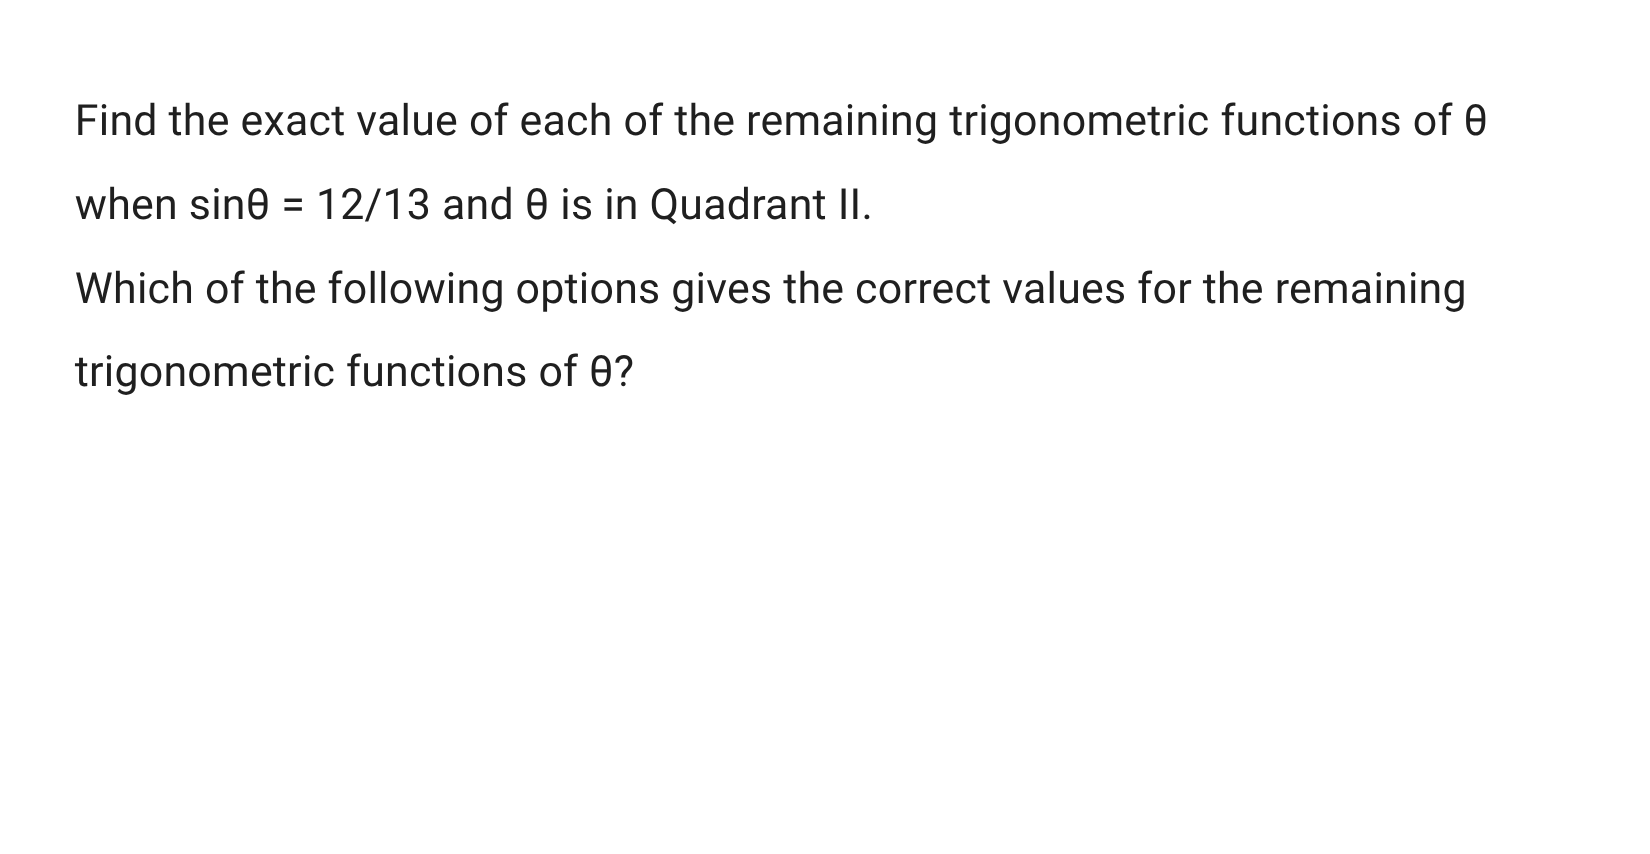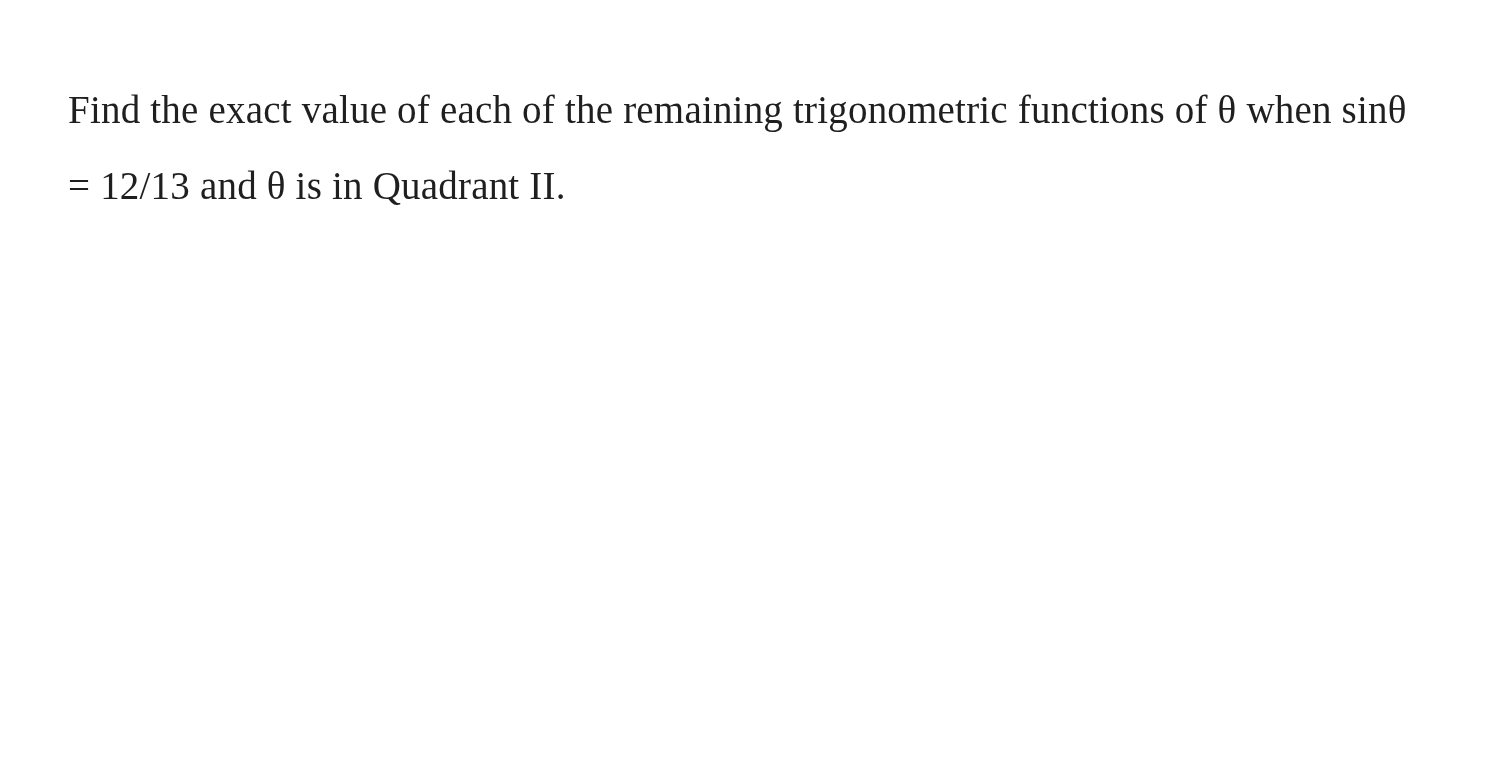--- a/index.html
+++ b/index.html
@@ -1,19 +1,18 @@
 <!DOCTYPE html>
 <html><head>
   <meta charset="utf-8">
   <style>
     * {
       margin: 0;
       padding: 0;
       box-sizing: border-box;
-      font-family: Liberation Serif, serif;
     }
     body {
       width: 1500px;
       height: 776px;
       background: #ffffff;
       font-family: -apple-system, BlinkMacSystemFont, "Segoe UI", Roboto, Helvetica, Arial, sans-serif;
       padding: 72px 68px;
       color: #1f1f1f;
     }
     .content {
@@ -23,13 +22,14 @@
     }
     .paragraph {
       display: block;
     }
   </style>
 </head>
 <body>
 
 <div class="content">
   <span class="paragraph">Find the exact value of each of the remaining trigonometric functions of θ when sinθ = 12/13 and θ is in Quadrant II.</span>
+  <span class="paragraph">Which of the following options gives the correct values for the remaining trigonometric functions of θ?</span>
 </div>
 
 </body></html>

